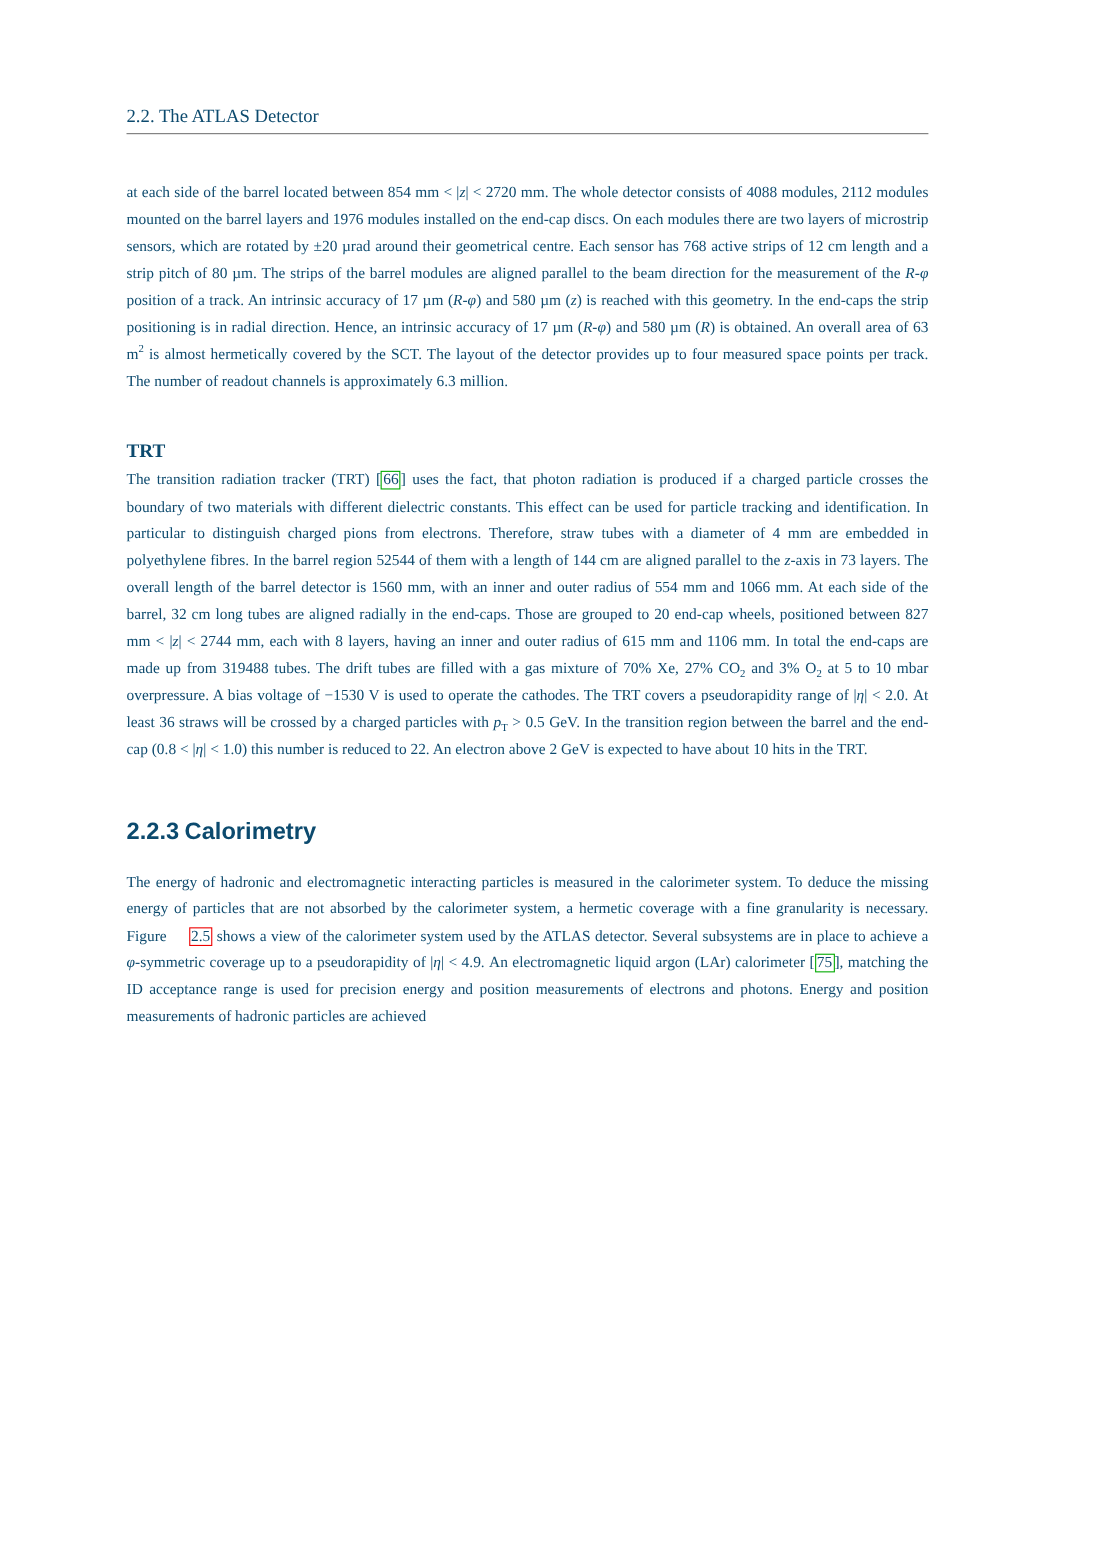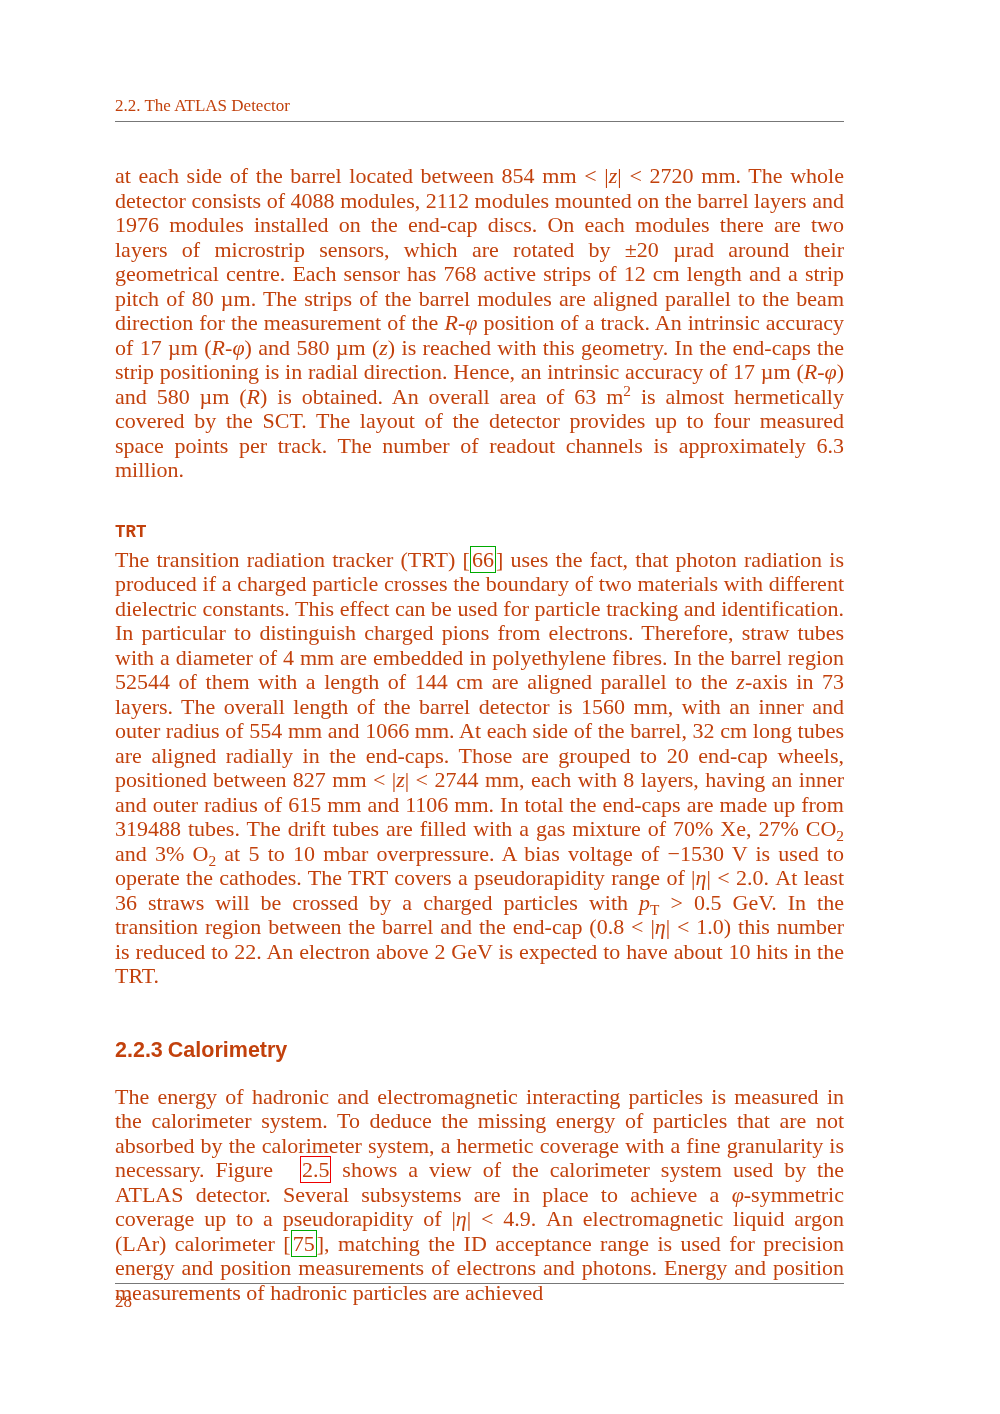--- a/index.html
+++ b/index.html
@@ -1,28 +1,28 @@
 <!DOCTYPE html>
 <html style="--cite-color: #00aa00; --ref-color: #ee0000;"><head>
 <meta charset="utf-8">
 <style>
   * { box-sizing: border-box; }
   html, body { margin: 0; padding: 0; background: #ffffff; }
   .page {
     width: 1000px; height: 1414px; background: #ffffff; position: relative;
-    font-family: "Liberation Serif", "DejaVu Serif", serif; color: #c2410c;
+    font-family: "Liberation Serif", "DejaVu Serif", serif; color: #0c4a6e;
     overflow: hidden;
   }
   .textcol { position: absolute; left: 115px; top: 0; width: 729px; }
   .running-head { margin-top: 96px; font-size: 17px; line-height: 20px; }
   .head-rule { border: none; border-top: 1px solid #777; margin: 5px 0 0 0; height: 0; }
-  .body-par { font-size: 22px; line-height: 24.5px; text-align: justify; margin: 0; }
+  .body-par { font-size: 14px; line-height: 24.5px; text-align: justify; margin: 0; }
   .par-sct { margin-top: 42px; }
   .subhead {
-    font-family: Liberation Mono, monospace;
+    font-family: Liberation Serif, serif;
     font-weight: bold; font-size: 17.5px; line-height: 22px; margin: 38px 0 5px 0;
   }
   .sechead {
     font-family: "Liberation Sans", "DejaVu Sans", sans-serif;
     font-weight: bold; font-size: 21.5px; line-height: 26px; margin: 48px 0 22px 0;
   }
   .sec-title { margin-left: 5px; }
   .it { font-style: italic; }
   .sup { font-size: 70%; vertical-align: super; line-height: 0; }
   .sub { font-size: 70%; vertical-align: sub; line-height: 0; }
@@ -51,17 +51,13 @@
       <p class="body-par"><span>The transition radiation tracker (TRT) [</span><span class="cite-box">66</span><span>] uses the fact, that photon radiation is produced if a charged particle crosses the boundary of two materials with different dielectric constants. This effect can be used for particle tracking and identification. In particular to distinguish charged pions from electrons. Therefore, straw tubes with a diameter of 4 mm are embedded in polyethylene fibres. In the barrel region 52544 of them with a length of 144 cm are aligned parallel to the </span><span class="it">z</span><span>-axis in 73 layers. The overall length of the barrel detector is 1560 mm, with an inner and outer radius of 554 mm and 1066 mm. At each side of the barrel, 32 cm long tubes are aligned radially in the end-caps. Those are grouped to 20 end-cap wheels, positioned between 827 mm &lt; |</span><span class="it">z</span><span>| &lt; 2744 mm, each with 8 layers, having an inner and outer radius of 615 mm and 1106 mm. In total the end-caps are made up from 319488 tubes. The drift tubes are filled with a gas mixture of 70% Xe, 27% CO</span><span class="sub">2</span><span> and 3% O</span><span class="sub">2</span><span> at 5 to 10 mbar overpressure. A bias voltage of −1530 V is used to operate the cathodes. The TRT covers a pseudorapidity range of |</span><span class="it">η</span><span>| &lt; 2.0. At least 36 straws will be crossed by a charged particles with </span><span class="it">p</span><span class="sub">T</span><span> &gt; 0.5 GeV. In the transition region between the barrel and the end-cap (0.8 &lt; |</span><span class="it">η</span><span>| &lt; 1.0) this number is reduced to 22. An electron above 2 GeV is expected to have about 10 hits in the TRT.</span></p>
 
       <h2 class="sechead">
         <span>2.2.3</span><span class="sec-title">Calorimetry</span>
       </h2>
 
       <p class="body-par"><span>The energy of hadronic and electromagnetic interacting particles is measured in the calorimeter system. To deduce the missing energy of particles that are not absorbed by the calorimeter system, a hermetic coverage with a fine granularity is necessary. Figure </span><span class="ref-box">2.5</span><span> shows a view of the calorimeter system used by the ATLAS detector. Several subsystems are in place to achieve a </span><span class="it">φ</span><span>-symmetric coverage up to a pseudorapidity of |</span><span class="it">η</span><span>| &lt; 4.9. An electromagnetic liquid argon (LAr) calorimeter [</span><span class="cite-box">75</span><span>], matching the ID acceptance range is used for precision energy and position measurements of electrons and photons. Energy and position measurements of hadronic particles are achieved</span></p>
     </main>
   </div>
 
-  <footer class="page-footer">
-    <hr class="foot-rule">
-    <div class="page-number">28</div>
-  </footer>
 </div>
 
 </body></html>

